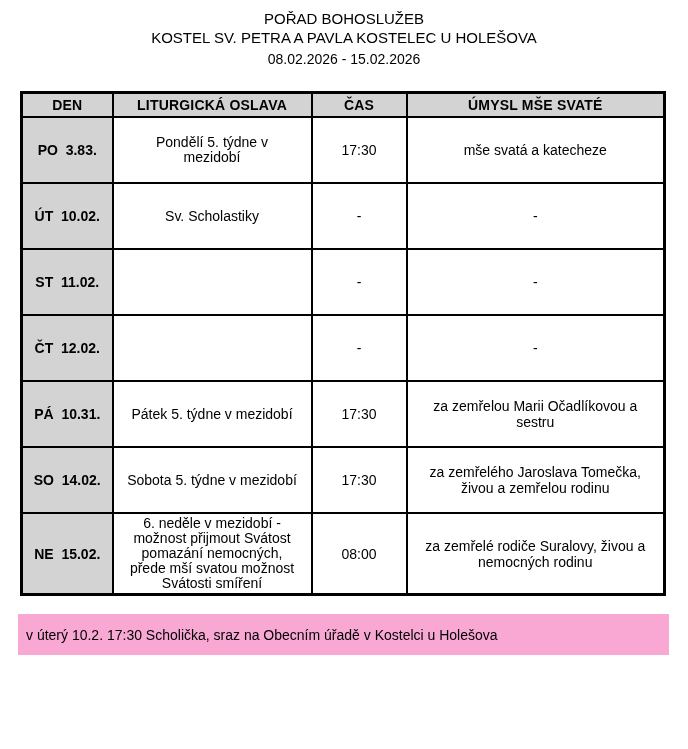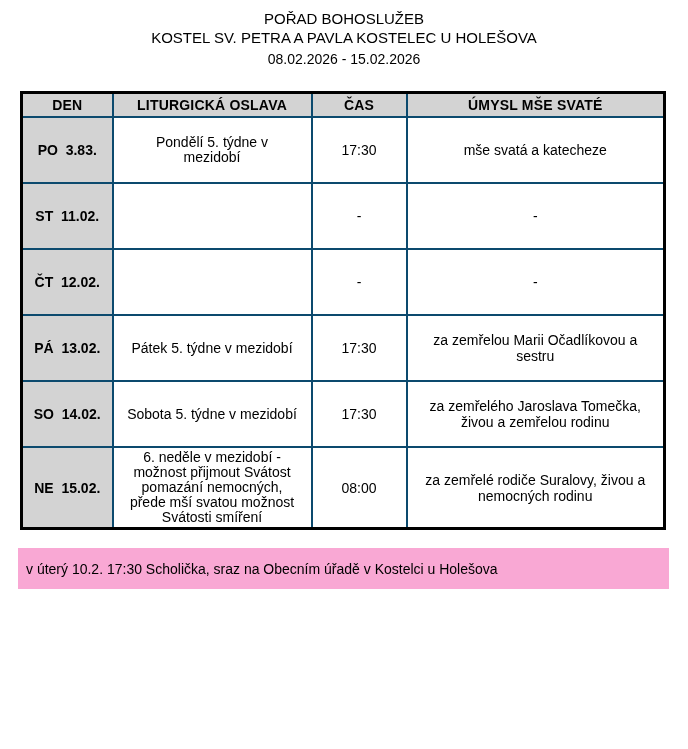--- a/index.html
+++ b/index.html
@@ -38,21 +38,21 @@
     table-layout: fixed;
     width: 643px;
     margin: 22px 0 0 20px;
     border: 3px solid #000;
   }
   col.c-day   { width: 91px;  }
   col.c-cel   { width: 199px; }
   col.c-time  { width: 95px;  }
   col.c-int   { width: 258px; }
   th, td {
-    border: 2px solid #0c4a6e;
+    border: 2px solid #000000;
     text-align: center;
     vertical-align: middle;
     overflow: hidden;
   }
   th {
     background: #d3d3d3;
     font-size: 14px;
     font-weight: bold;
     height: 20px;
     padding: 1px 2px;
@@ -114,33 +114,39 @@
     </thead>
     <tbody>
         <tr>
       <td class="cell-day">PO  3.83.</td>
       <td class="cell-celebration">Pondělí 5. týdne v
 mezidobí</td>
       <td class="cell-time">17:30</td>
       <td class="cell-intention">mše svatá a katecheze</td>
     </tr>
         <tr>
+      <td class="cell-day">ÚT  10.02.</td>
+      <td class="cell-celebration">Sv. Scholastiky</td>
+      <td class="cell-time">-</td>
+      <td class="cell-intention">-</td>
+    </tr>
+        <tr>
       <td class="cell-day">ST  11.02.</td>
       <td class="cell-celebration"></td>
       <td class="cell-time">-</td>
       <td class="cell-intention">-</td>
     </tr>
         <tr>
       <td class="cell-day">ČT  12.02.</td>
       <td class="cell-celebration"></td>
       <td class="cell-time">-</td>
       <td class="cell-intention">-</td>
     </tr>
         <tr>
-      <td class="cell-day">PÁ  13.02.</td>
+      <td class="cell-day">PÁ  10.31.</td>
       <td class="cell-celebration">Pátek 5. týdne v mezidobí</td>
       <td class="cell-time">17:30</td>
       <td class="cell-intention">za zemřelou Marii Očadlíkovou a
 sestru</td>
     </tr>
         <tr>
       <td class="cell-day">SO  14.02.</td>
       <td class="cell-celebration">Sobota 5. týdne v mezidobí</td>
       <td class="cell-time">17:30</td>
       <td class="cell-intention">za zemřelého Jaroslava Tomečka,

